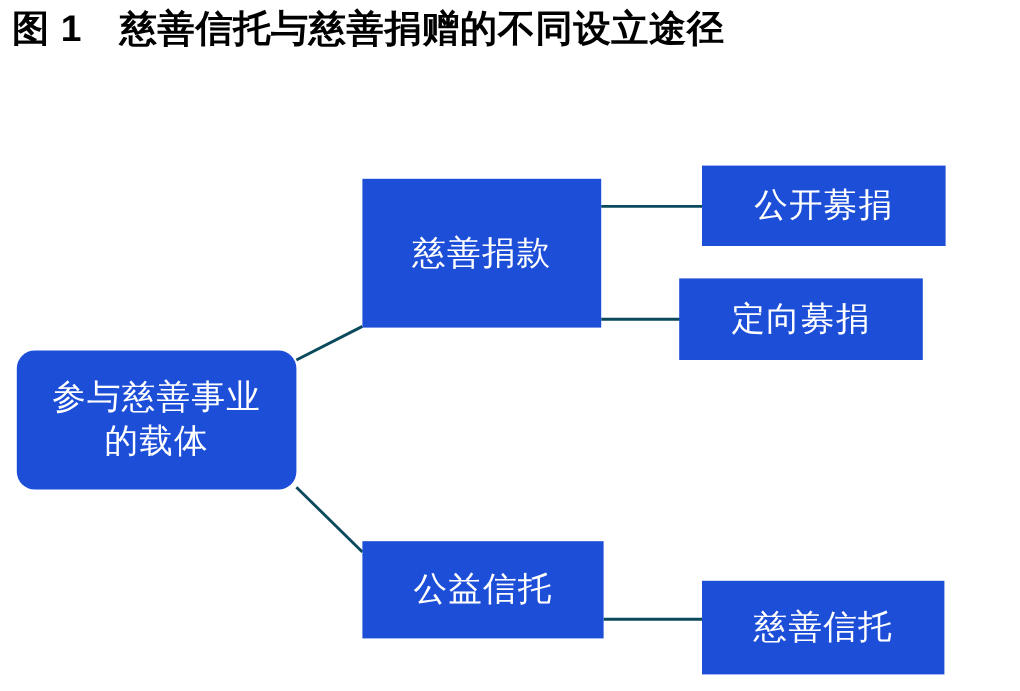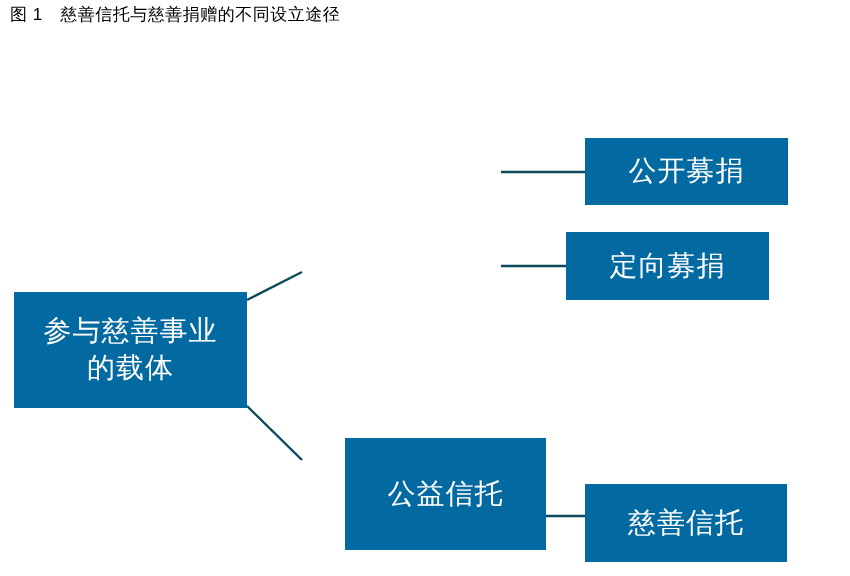--- a/index.html
+++ b/index.html
@@ -14,59 +14,59 @@
     position: relative;
     width: 850px;
     height: 576px;
     background: #ffffff;
     overflow: hidden;
   }
   #figure-title {
     position: absolute;
     left: 10px;
     top: 4px;
-    font-size: 17px;
-    font-weight: normal;
+    font-size: 31px;
+    font-weight: bold;
     color: #000000;
     letter-spacing: 0.5px;
     white-space: pre;
     line-height: 1.3;
   }
   #connector-layer {
     position: absolute;
     left: 0;
     top: 0;
     width: 850px;
     height: 576px;
   }
   .node-box {
     position: absolute;
-    background: #0369a1;
+    background: #1d4ed8;
     color: #ffffff;
     display: flex;
     align-items: center;
     justify-content: center;
     text-align: center;
     box-sizing: border-box;
     z-index: 2;
   }
   .node-label {
     font-size: 28px;
     line-height: 1.32;
     letter-spacing: 1px;
     color: #ffffff;
     white-space: pre-line;
     font-weight: normal;
   }
   
-  #node-root       { left: 14px;  top: 292px; width: 233px; height: 116px; }
+  #node-root       { left: 14px;  top: 292px; width: 233px; height: 116px; border-radius: 15px; }
   #node-donation   { left: 302px; top: 149px; width: 199px; height: 124px; }
   #node-public     { left: 585px; top: 138px; width: 203px; height: 67px;  }
   #node-directed   { left: 566px; top: 232px; width: 203px; height: 68px;  }
-  #node-trust      { left: 302px; top: 438px; width: 201px; height: 112px; margin-left: 43px; }
+  #node-trust      { left: 302px; top: 451px; width: 201px; height: 81px; }
   #node-charitable { left: 585px; top: 484px; width: 202px; height: 78px;  }
 </style>
 </head>
 <body>
 
 <div id="figure-root">
 
   <div id="figure-title">图 1　慈善信托与慈善捐赠的不同设立途径</div>
 
   <svg id="connector-layer" viewBox="0 0 850 576" width="850" height="576" aria-hidden="true">
@@ -75,20 +75,23 @@
     <line x1="501" y1="172" x2="586" y2="172" stroke="#0a4a5c" stroke-width="2.4"></line>
     <line x1="501" y1="266" x2="586" y2="266" stroke="#0a4a5c" stroke-width="2.4"></line>
     <line x1="503" y1="516" x2="586" y2="516" stroke="#0a4a5c" stroke-width="2.4"></line>
   </svg>
 
   <div class="node-box" id="node-root">
     <span class="node-label">参与慈善事业
 的载体</span>
   </div>
 
+  <div class="node-box" id="node-donation">
+    <span class="node-label">慈善捐款</span>
+  </div>
 
   <div class="node-box" id="node-public">
     <span class="node-label">公开募捐</span>
   </div>
 
   <div class="node-box" id="node-directed">
     <span class="node-label">定向募捐</span>
   </div>
 
   <div class="node-box" id="node-trust">

